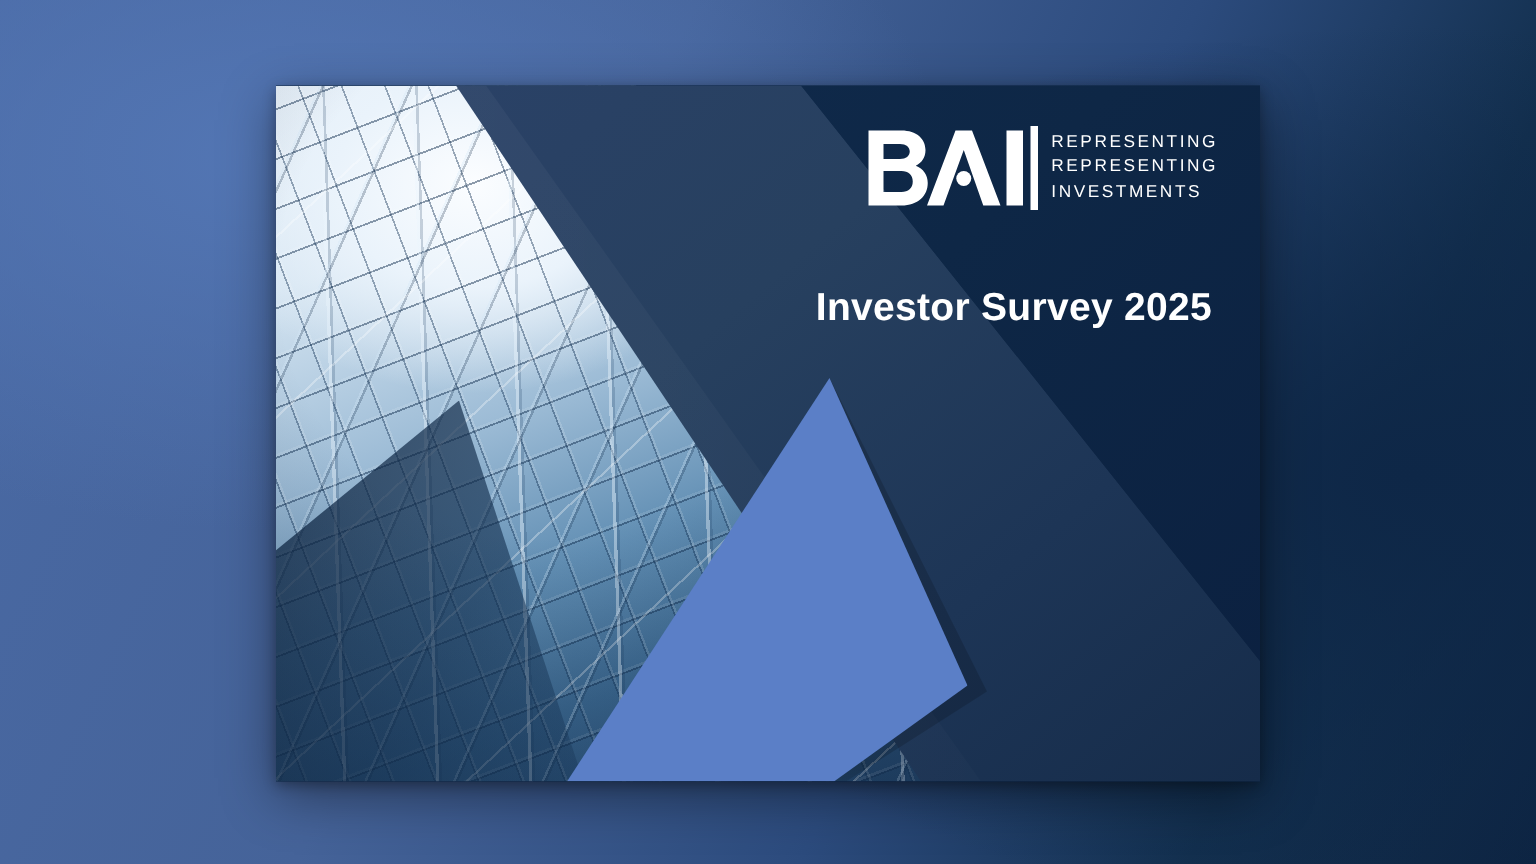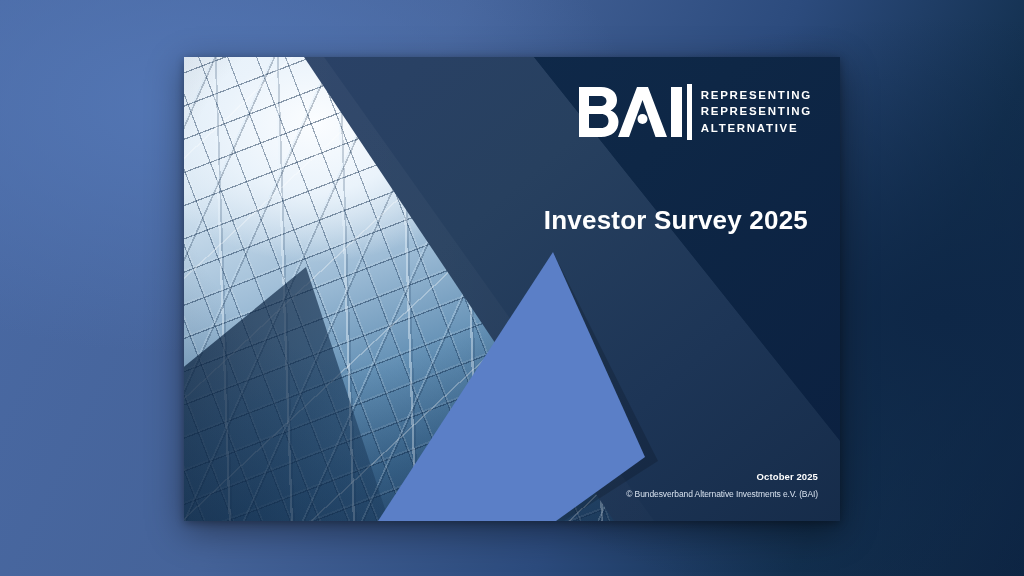--- a/index.html
+++ b/index.html
@@ -183,31 +183,31 @@
   }
   .logo-tagline {
     display: flex;
     flex-direction: column;
     justify-content: center;
     gap: 5px;
   }
   .logo-tagline span {
     color: #ffffff;
     font-size: 11.5px;
-    font-weight: bold;
+    font-weight: normal;
     letter-spacing: 1.7px;
     line-height: 1;
     white-space: nowrap;
   }
 
   
   .slide-title {
     position: absolute;
     right: 32px;
-    top: 148px;
+    top: 132px;
     color: #ffffff;
     font-size: 26px;
     font-weight: bold;
     letter-spacing: 0.2px;
     white-space: nowrap;
     text-align: right;
   }
 
   
   .footer {
@@ -270,25 +270,21 @@
         <circle fill="#ffffff" cx="131" cy="72" r="10"></circle>
 
         <rect fill="#ffffff" x="188" y="8" width="22" height="100"></rect>
       </svg>
 
       <div class="logo-divider"></div>
 
       <div class="logo-tagline">
         <span>REPRESENTING</span>
         <span>REPRESENTING</span>
-        <span>ALTERNATIVE</span>
+        <span>INVESTMENTS</span>
       </div>
     </div>
 
     <div class="slide-title">Investor Survey 2025</div>
 
-    <div class="footer">
-      <div class="footer-date">October 2025</div>
-      <div class="footer-copy">© Bundesverband Alternative Investments e.V. (BAI)</div>
-    </div>
 
   </div>
 </div>
 
 </body></html>

